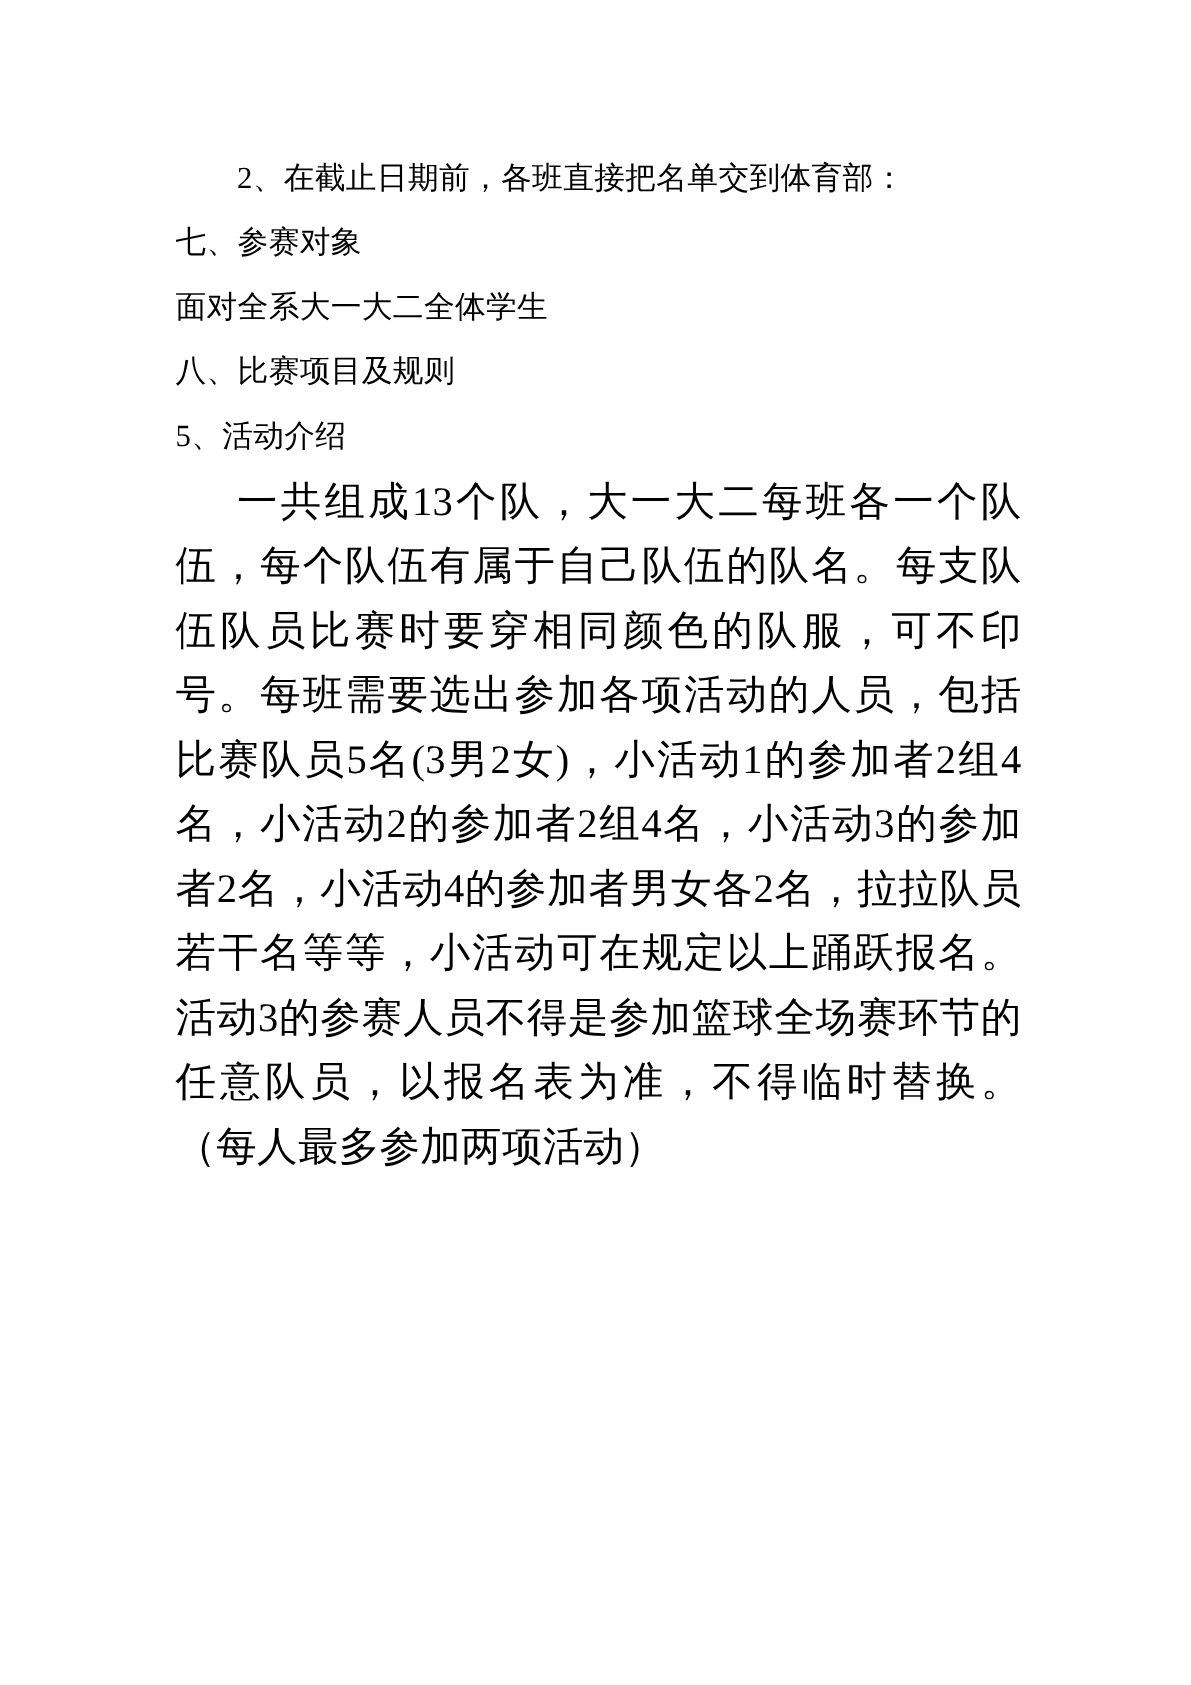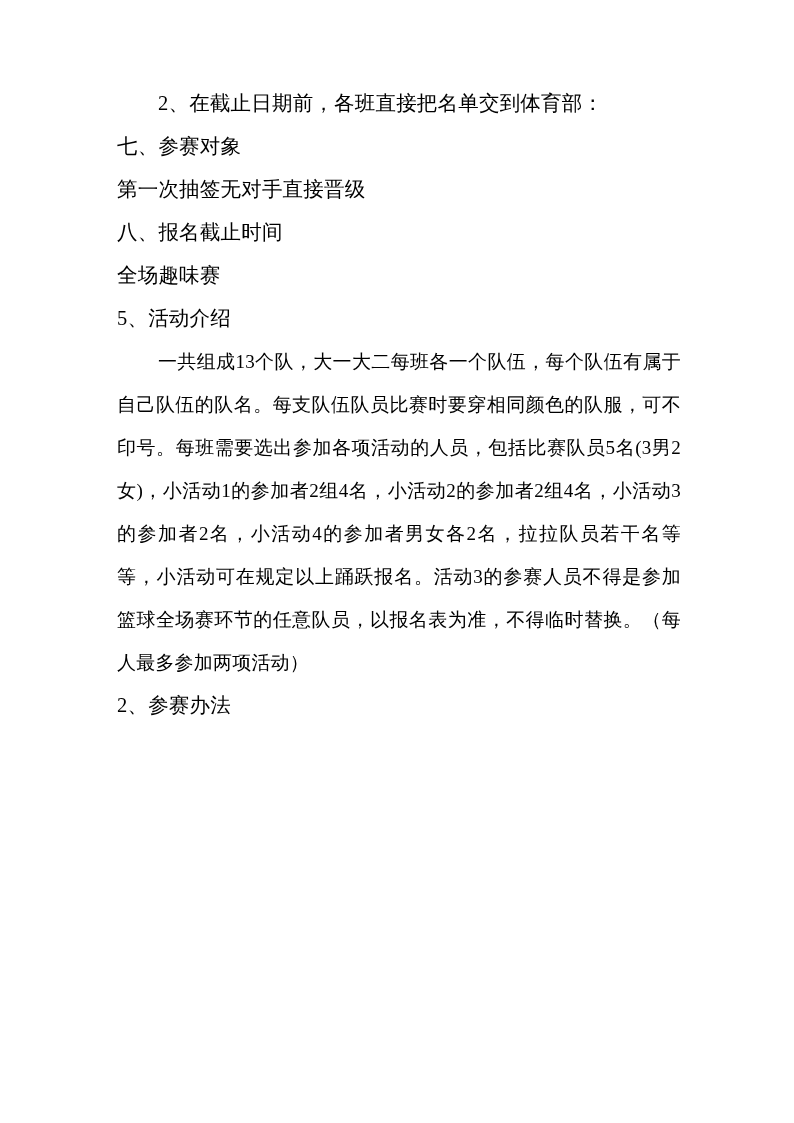--- a/index.html
+++ b/index.html
@@ -15,51 +15,49 @@
     position: relative;
     width: 794px;
     height: 1123px;
     background: #ffffff;
     overflow: hidden;
     box-sizing: border-box;
   }
   .content {
     position: absolute;
     left: 117px;
-    top: 82px;
+    top: 98px;
     width: 564px;
   }
   .line {
     font-size: 20.5px;
     line-height: 43px;
     letter-spacing: 0.2px;
     white-space: pre-wrap;
     word-break: break-all;
   }
   
   .flow {
-    font-size: 19px;
+    font-size: 27px;
     line-height: 43px;
     letter-spacing: 0.2px;
     text-align: justify;
     text-justify: inter-character;
     text-indent: 41px;
     word-break: break-all;
     margin: 0;
   }
   .flow.last-line-left { text-align-last: left; }
   .indent-line { text-indent: 41px; }
 </style>
 </head>
 <body>
 
 <div class="page">
   <div class="content" id="body-root">
       <div class="line indent-line">2、在截止日期前，各班直接把名单交到体育部：</div>
       <div class="line">七、参赛对象</div>
-      <div class="line">第一次抽签无对手直接晋级</div>
-      <div class="line">八、报名截止时间</div>
-      <div class="line">全场趣味赛</div>
+      <div class="line">面对全系大一大二全体学生</div>
+      <div class="line">八、比赛项目及规则</div>
       <div class="line">5、活动介绍</div>
       <div class="flow last-line-left">一共组成13个队，大一大二每班各一个队伍，每个队伍有属于自己队伍的队名。每支队伍队员比赛时要穿相同颜色的队服，可不印号。每班需要选出参加各项活动的人员，包括比赛队员5名(3男2女)，小活动1的参加者2组4名，小活动2的参加者2组4名，小活动3的参加者2名，小活动4的参加者男女各2名，拉拉队员若干名等等，小活动可在规定以上踊跃报名。活动3的参赛人员不得是参加篮球全场赛环节的任意队员，以报名表为准，不得临时替换。（每人最多参加两项活动）</div>
-      <div class="line">2、参赛办法</div>
     </div>
 </div>
 
 </body></html>

